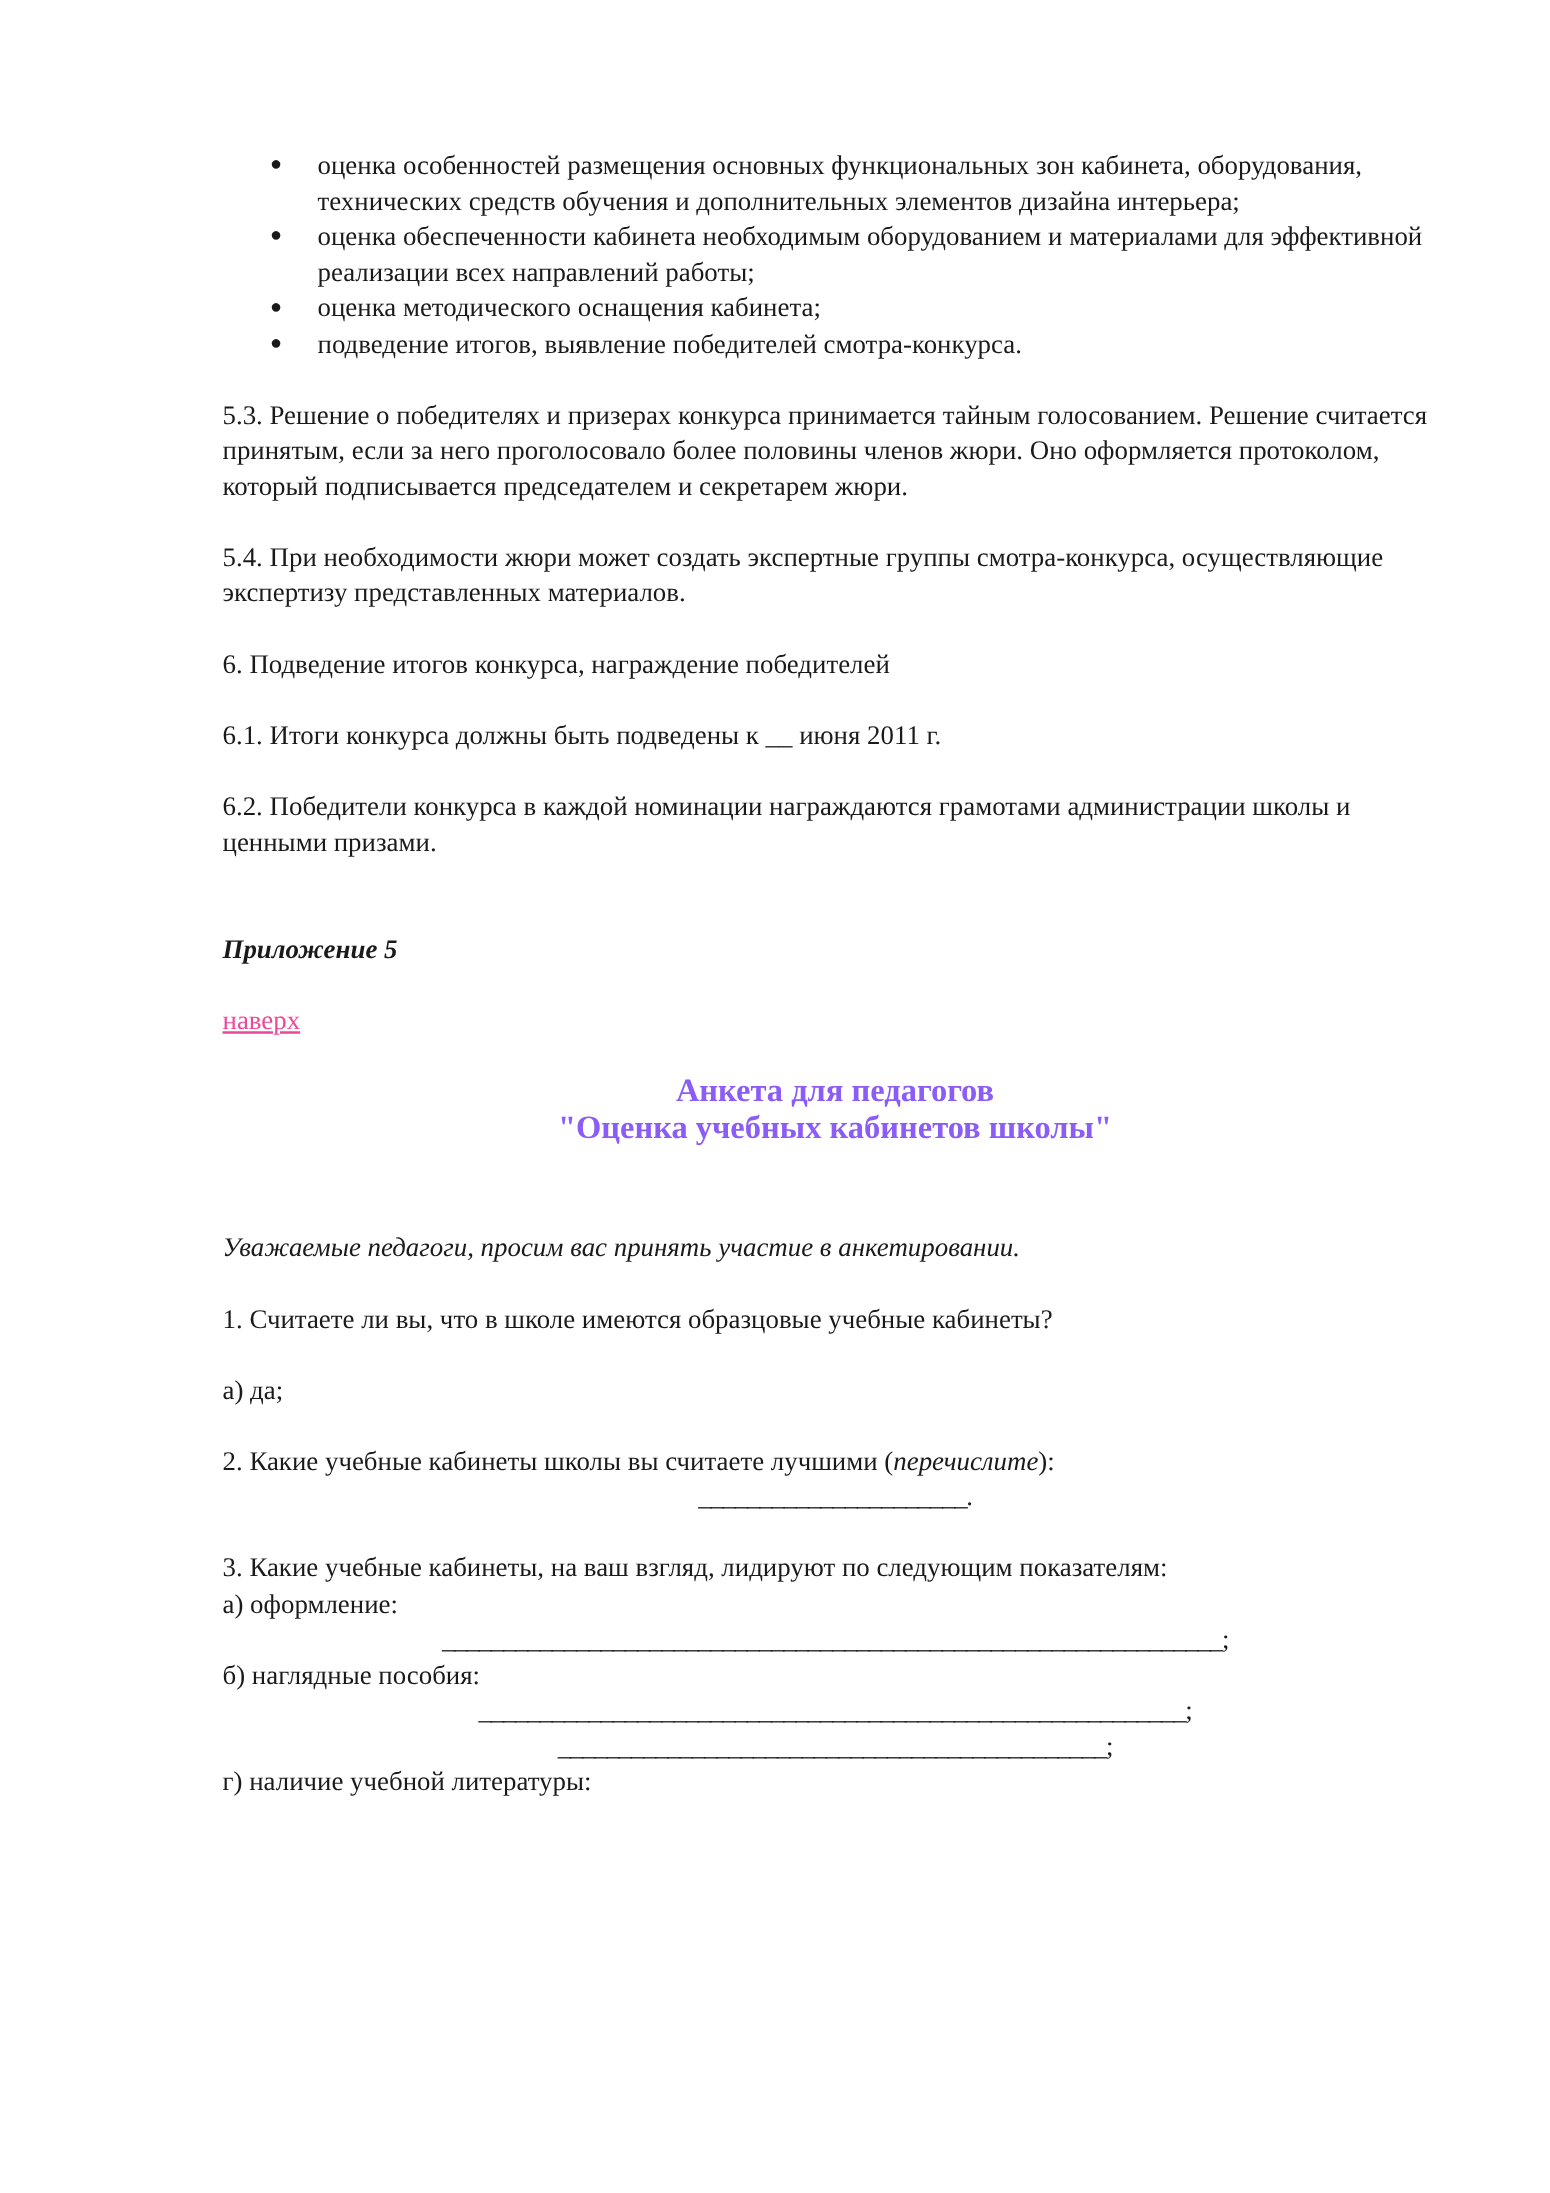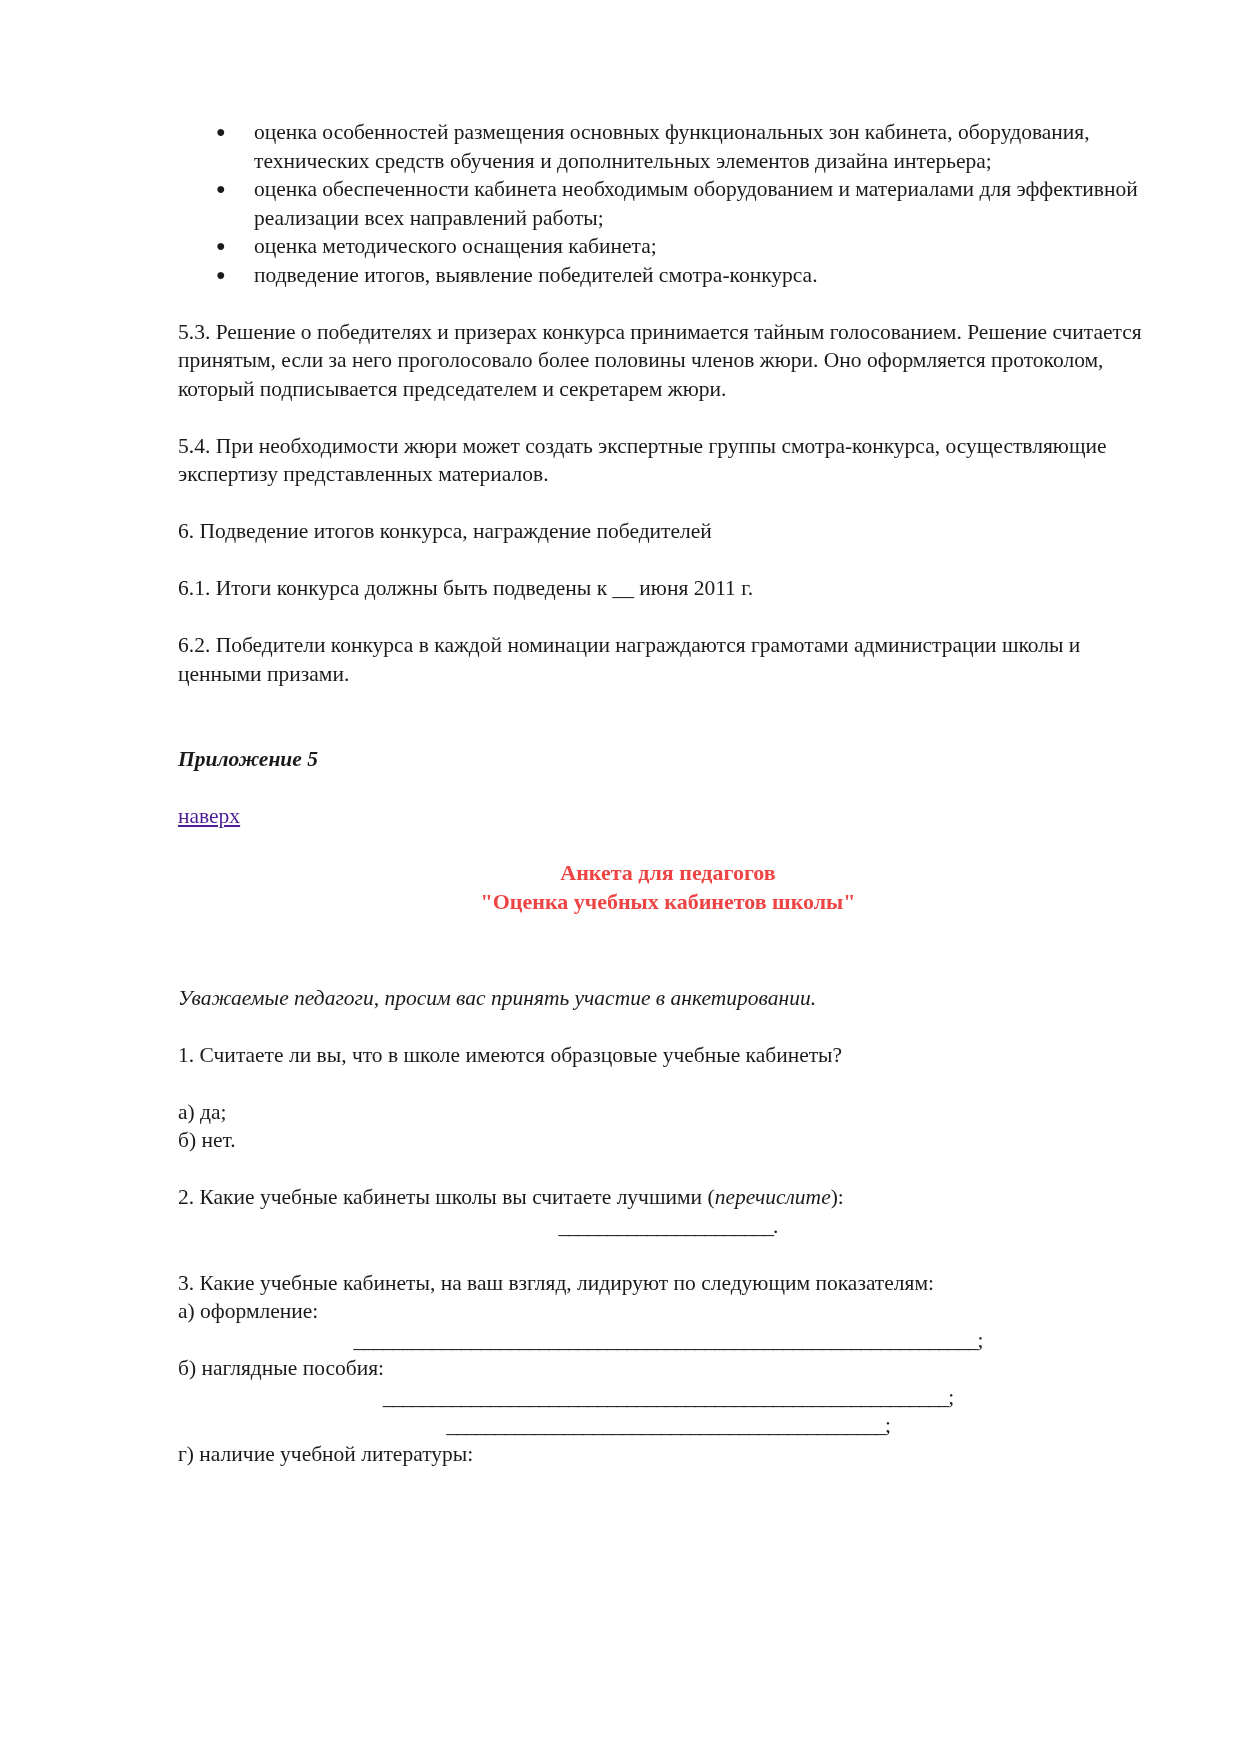--- a/index.html
+++ b/index.html
@@ -6,22 +6,22 @@
     body { width: 1240px; height: 1754px; position: relative; overflow: hidden;
       font-family: "Liberation Serif", "DejaVu Serif", serif; color: #1a1a1a; }
     .page { position: absolute; left: 178px; top: 118px; width: 980px; font-size: 21.5px; line-height: 28.5px; }
     ul.bullets { margin: 0; padding: 0; list-style: none; }
     ul.bullets li { position: relative; padding-left: 76px; }
     ul.bullets li .bullet { position: absolute; left: 38px; top: 0; font-size: 16px; }
     p { margin: 0; }
     .gap { height: 28.5px; }
     .bold { font-weight: normal; }
     .right-italic { font-style: italic; font-weight: bold; }
-    a.link { color: #4c1d95; text-decoration: underline; }
-    .title { text-align: center; color: #ef4444; font-weight: bold; font-size: 22px; }
+    a.link { color: #ec4899; text-decoration: underline; }
+    .title { text-align: center; color: #8b5cf6; font-weight: bold; font-size: 26px; }
     .italic { font-style: italic; margin-top: 39px; }
     .blank { letter-spacing: -1px; text-align: center; }
   </style>
 </head>
 <body>
 
 <div class="page">
   <ul class="bullets">
     <li><span class="bullet">●</span><span>оценка особенностей размещения основных функциональных зон кабинета, оборудования, технических средств обучения и дополнительных элементов дизайна интерьера;</span></li>
     <li><span class="bullet">●</span><span>оценка обеспеченности кабинета необходимым оборудованием и материалами для эффективной реализации всех направлений работы;</span></li>
@@ -45,21 +45,20 @@
   <p><a class="link" href="#">наверх</a></p>
   <div class="gap"></div>
   <p class="title">Анкета для педагогов</p>
   <p class="title">"Оценка учебных кабинетов школы"</p>
   <div class="gap"></div>
   <p class="italic">Уважаемые педагоги, просим вас принять участие в анкетировании.</p>
   <div class="gap"></div>
   <p><span class="bold">1.</span><span> Считаете ли вы, что в школе имеются образцовые учебные кабинеты?</span></p>
   <div class="gap"></div>
   <p>а) да;</p>
-  <p>б) нет.</p>
   <div class="gap"></div>
   <p><span class="bold">2.</span><span> Какие учебные кабинеты школы вы считаете лучшими (</span><span class="italic">перечислите</span><span>):</span></p>
   <p class="blank">______________________.</p>
   <div class="gap"></div>
   <p><span class="bold">3.</span><span> Какие учебные кабинеты, на ваш взгляд, лидируют по следующим показателям:</span></p>
   <p>а) оформление:</p>
   <p class="blank">________________________________________________________________;</p>
   <p>б) наглядные пособия:</p>
   <p class="blank">__________________________________________________________;</p>
   <p class="blank">_____________________________________________;</p>

